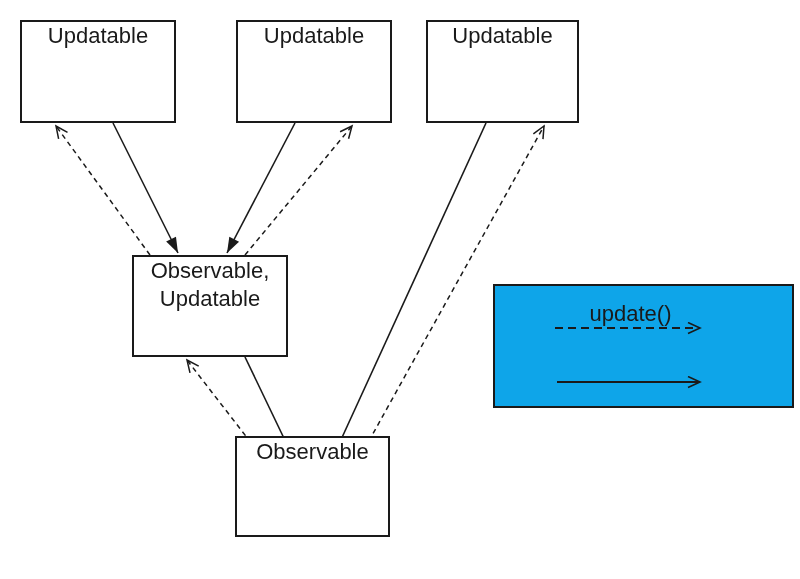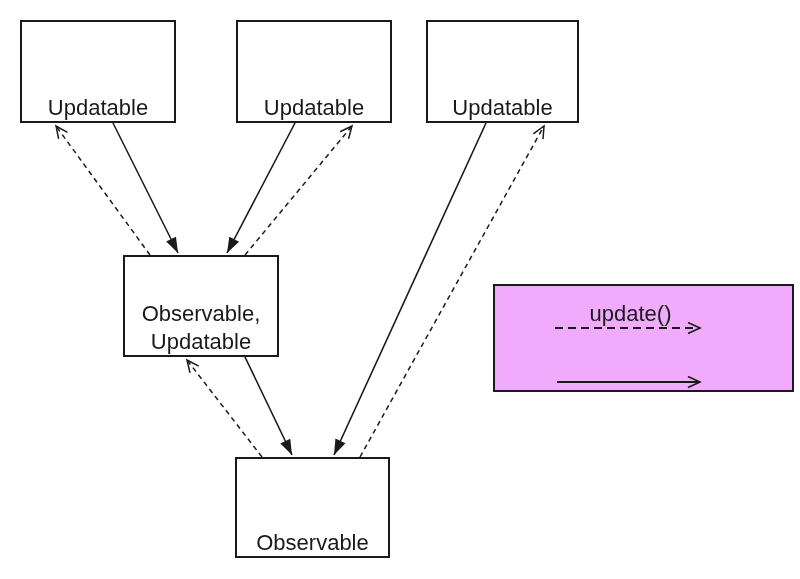--- a/index.html
+++ b/index.html
@@ -22,38 +22,38 @@
     top: 0;
     width: 800px;
     height: 579px;
   }
   .node {
     position: absolute;
     box-sizing: border-box;
     background: #ffffff;
     border: 2px solid #1a1a1a;
     display: flex;
-    align-items: flex-end;
+    align-items: flex-start;
     justify-content: center;
     text-align: center;
   }
   .node-label {
     font-size: 22px;
     line-height: 1.25;
     white-space: pre-line;
     color: #1a1a1a;
   }
   .legend {
     position: absolute;
     box-sizing: border-box;
     left: 493px;
     top: 284px;
     width: 301px;
-    height: 108px;
-    background: #f0abfc;
+    height: 124px;
+    background: #0ea5e9;
     border: 2px solid #1a1a1a;
   }
   .legend-label {
     position: absolute;
     left: 0;
     width: 100%;
     text-align: center;
     font-size: 22px;
     line-height: 1.1;
     color: #1a1a1a;
@@ -71,22 +71,22 @@
     position: absolute;
     left: 0;
     top: 0;
     width: 297px;
     height: 122px;
   }
   
   .node.updatable-1 { left: 20px;  top: 20px;  width: 156px; height: 103px; }
   .node.updatable-2 { left: 236px; top: 20px;  width: 156px; height: 103px; }
   .node.updatable-3 { left: 426px; top: 20px;  width: 153px; height: 103px; }
-  .node.observable-updatable { left: 123px; top: 255px; width: 156px; height: 102px; }
-  .node.observable  { left: 235px; top: 457px; width: 155px; height: 101px; }
+  .node.observable-updatable { left: 132px; top: 255px; width: 156px; height: 102px; }
+  .node.observable  { left: 235px; top: 436px; width: 155px; height: 101px; }
 </style>
 </head>
 <body>
 
 <div class="stage">
 
   <svg class="edges-layer" viewBox="0 0 800 579" xmlns="http://www.w3.org/2000/svg">
     <defs>
       <marker id="arrowFilled" markerUnits="userSpaceOnUse" markerWidth="18" markerHeight="14" refX="16" refY="6" orient="auto">
         <path d="M0.5,0.5 L16,6 L0.5,11.5 Z" fill="#1a1a1a"></path>

